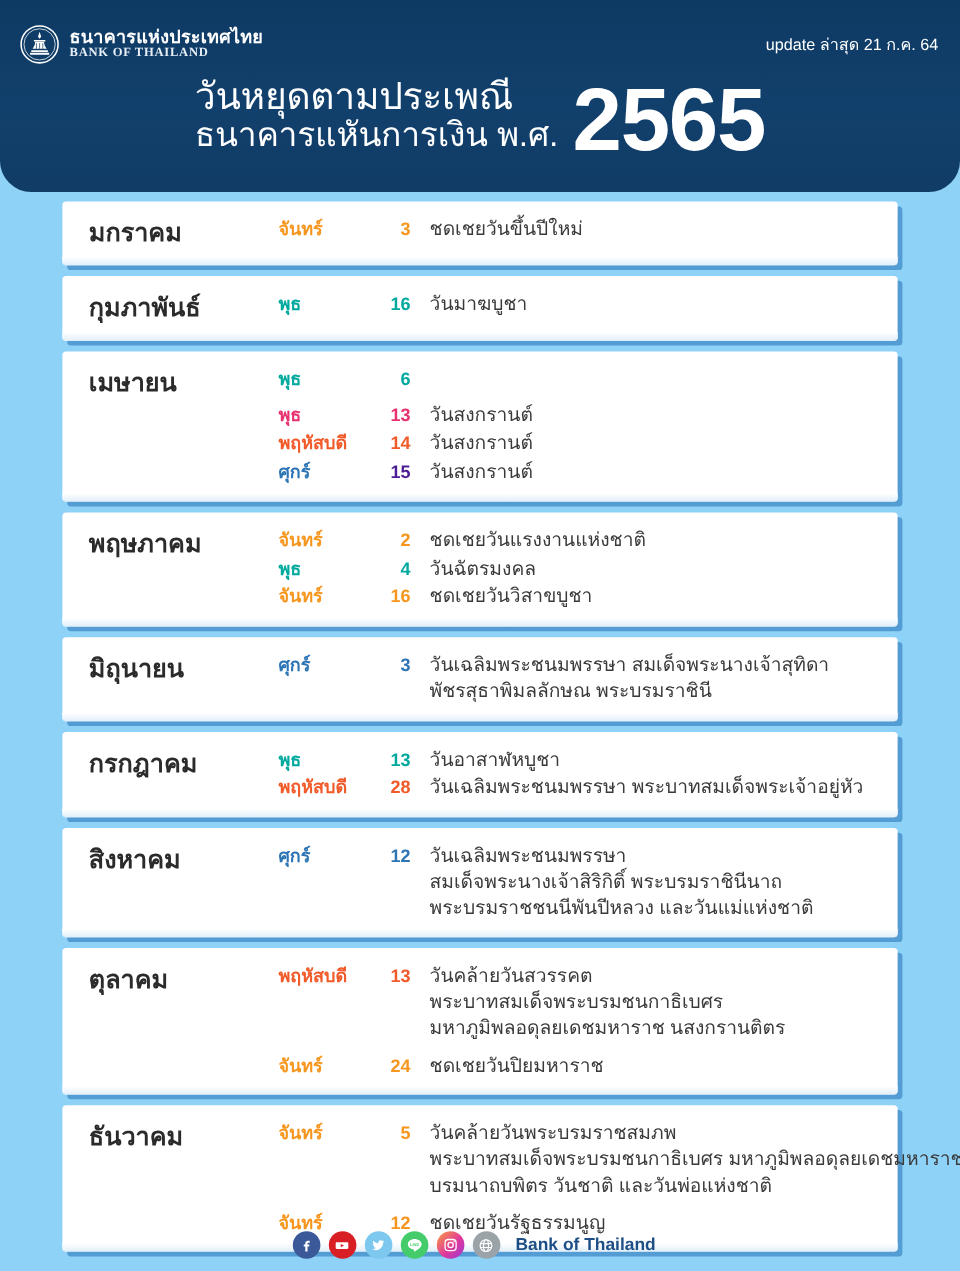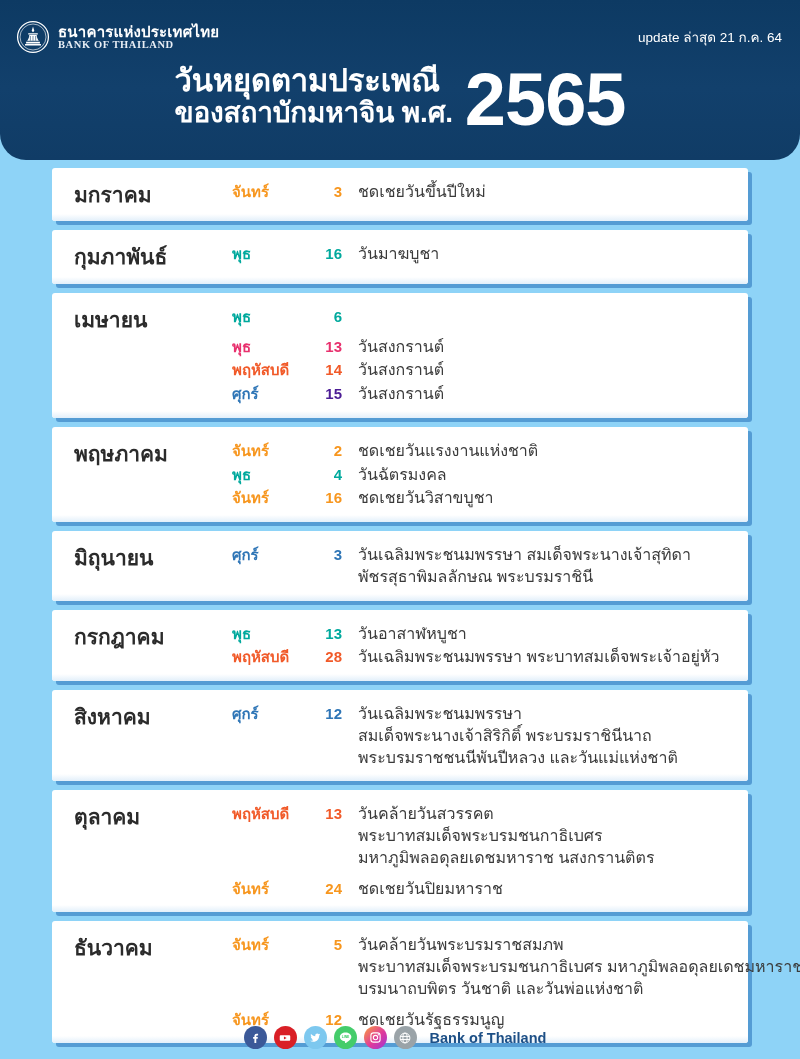--- a/index.html
+++ b/index.html
@@ -81,21 +81,21 @@
   }
   .hero-lines {
     display: flex;
     flex-direction: column;
     align-items: flex-start;
     justify-content: flex-end;
     padding-bottom: 6px;
   }
   .hero-l1, .hero-l2 {
     color: #ffffff;
-    font-weight: bold;
+    font-weight: normal;
     white-space: nowrap;
     letter-spacing: -0.2px;
   }
   .hero-l1 { font-size: 31px; line-height: 1.08; }
   .hero-l2 { font-size: 28px; line-height: 1.14; }
   .hero-year {
     color: #ffffff;
     font-weight: bold;
     font-size: 74px;
     line-height: 0.9;
@@ -243,21 +243,21 @@
         <div class="brand-th">ธนาคารแห่งประเทศไทย</div>
         <div class="brand-en">BANK OF THAILAND</div>
       </div>
     </div>
 
     <div class="update-note">update ล่าสุด 21 ก.ค. 64</div>
 
     <div class="hero">
       <div class="hero-lines">
         <div class="hero-l1">วันหยุดตามประเพณี</div>
-        <div class="hero-l2">ของสถาบักมหาจิน พ.ศ.</div>
+        <div class="hero-l2">ธนาคารแหันการเงิน พ.ศ.</div>
       </div>
       <div class="hero-year">2565</div>
     </div>
   </div>
 
   <div class="list" id="month-list">
       <div class="card">
         <div class="month">มกราคม</div>
         <div class="entries">
           <div class="entry">

